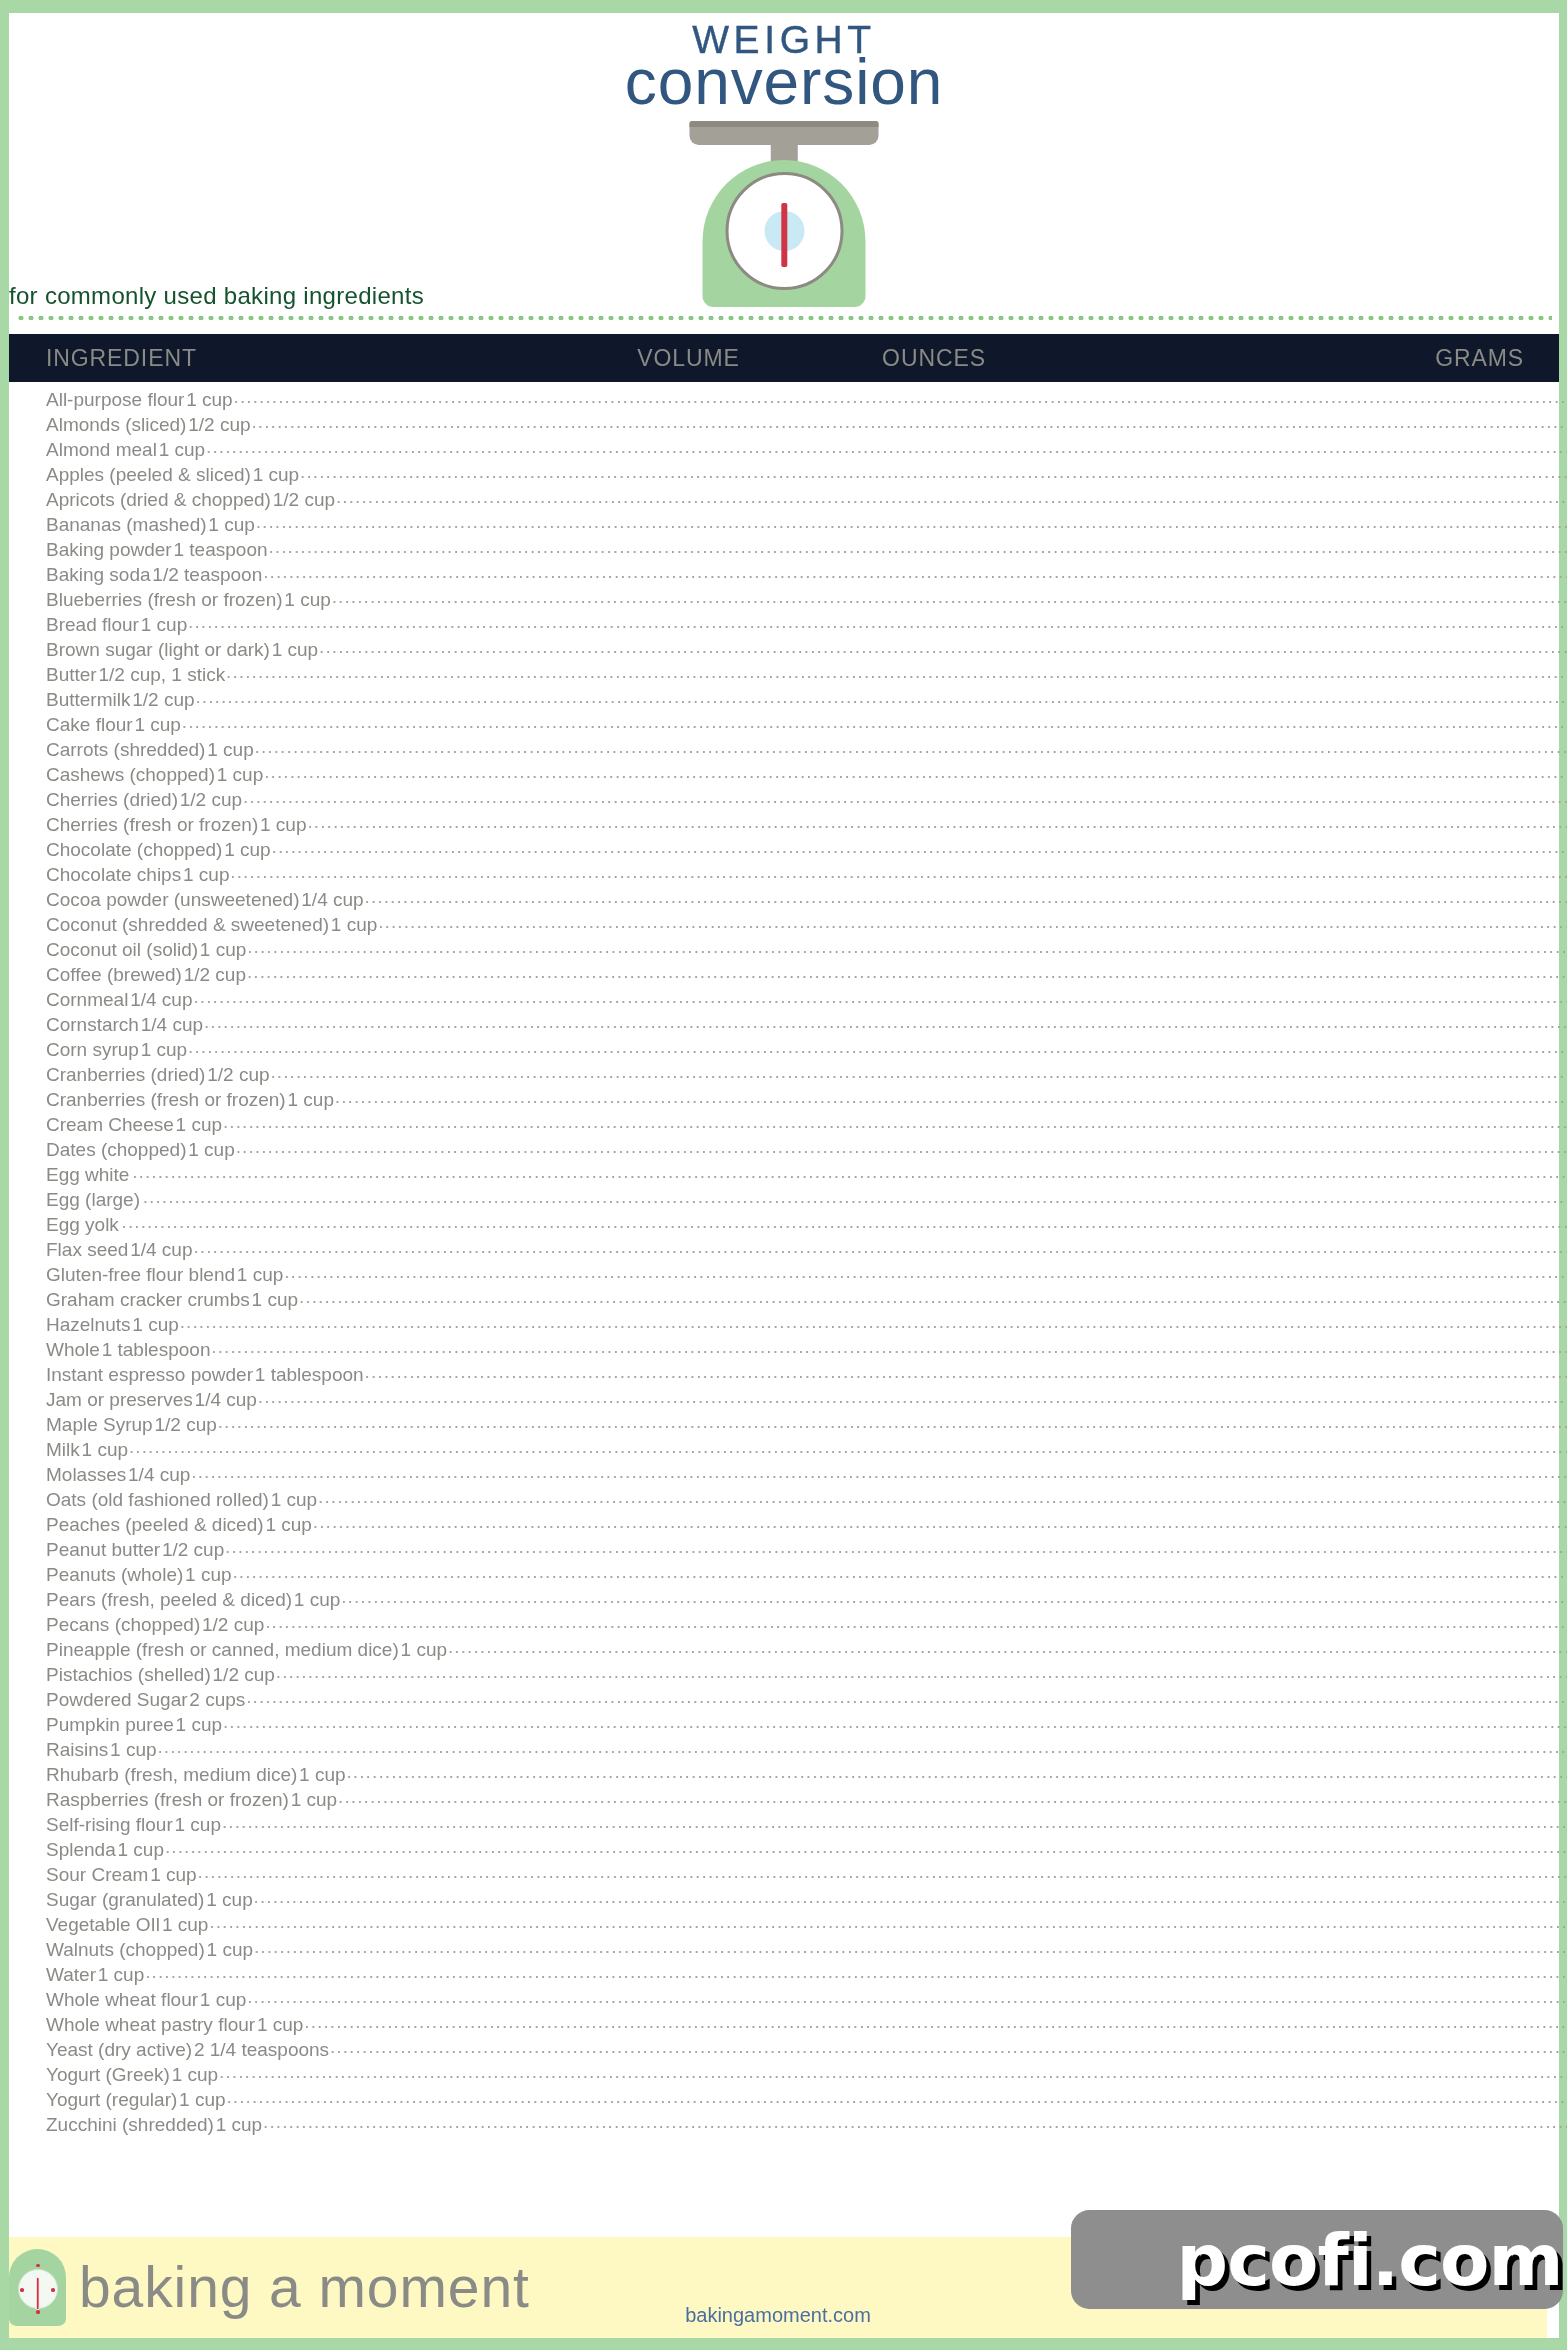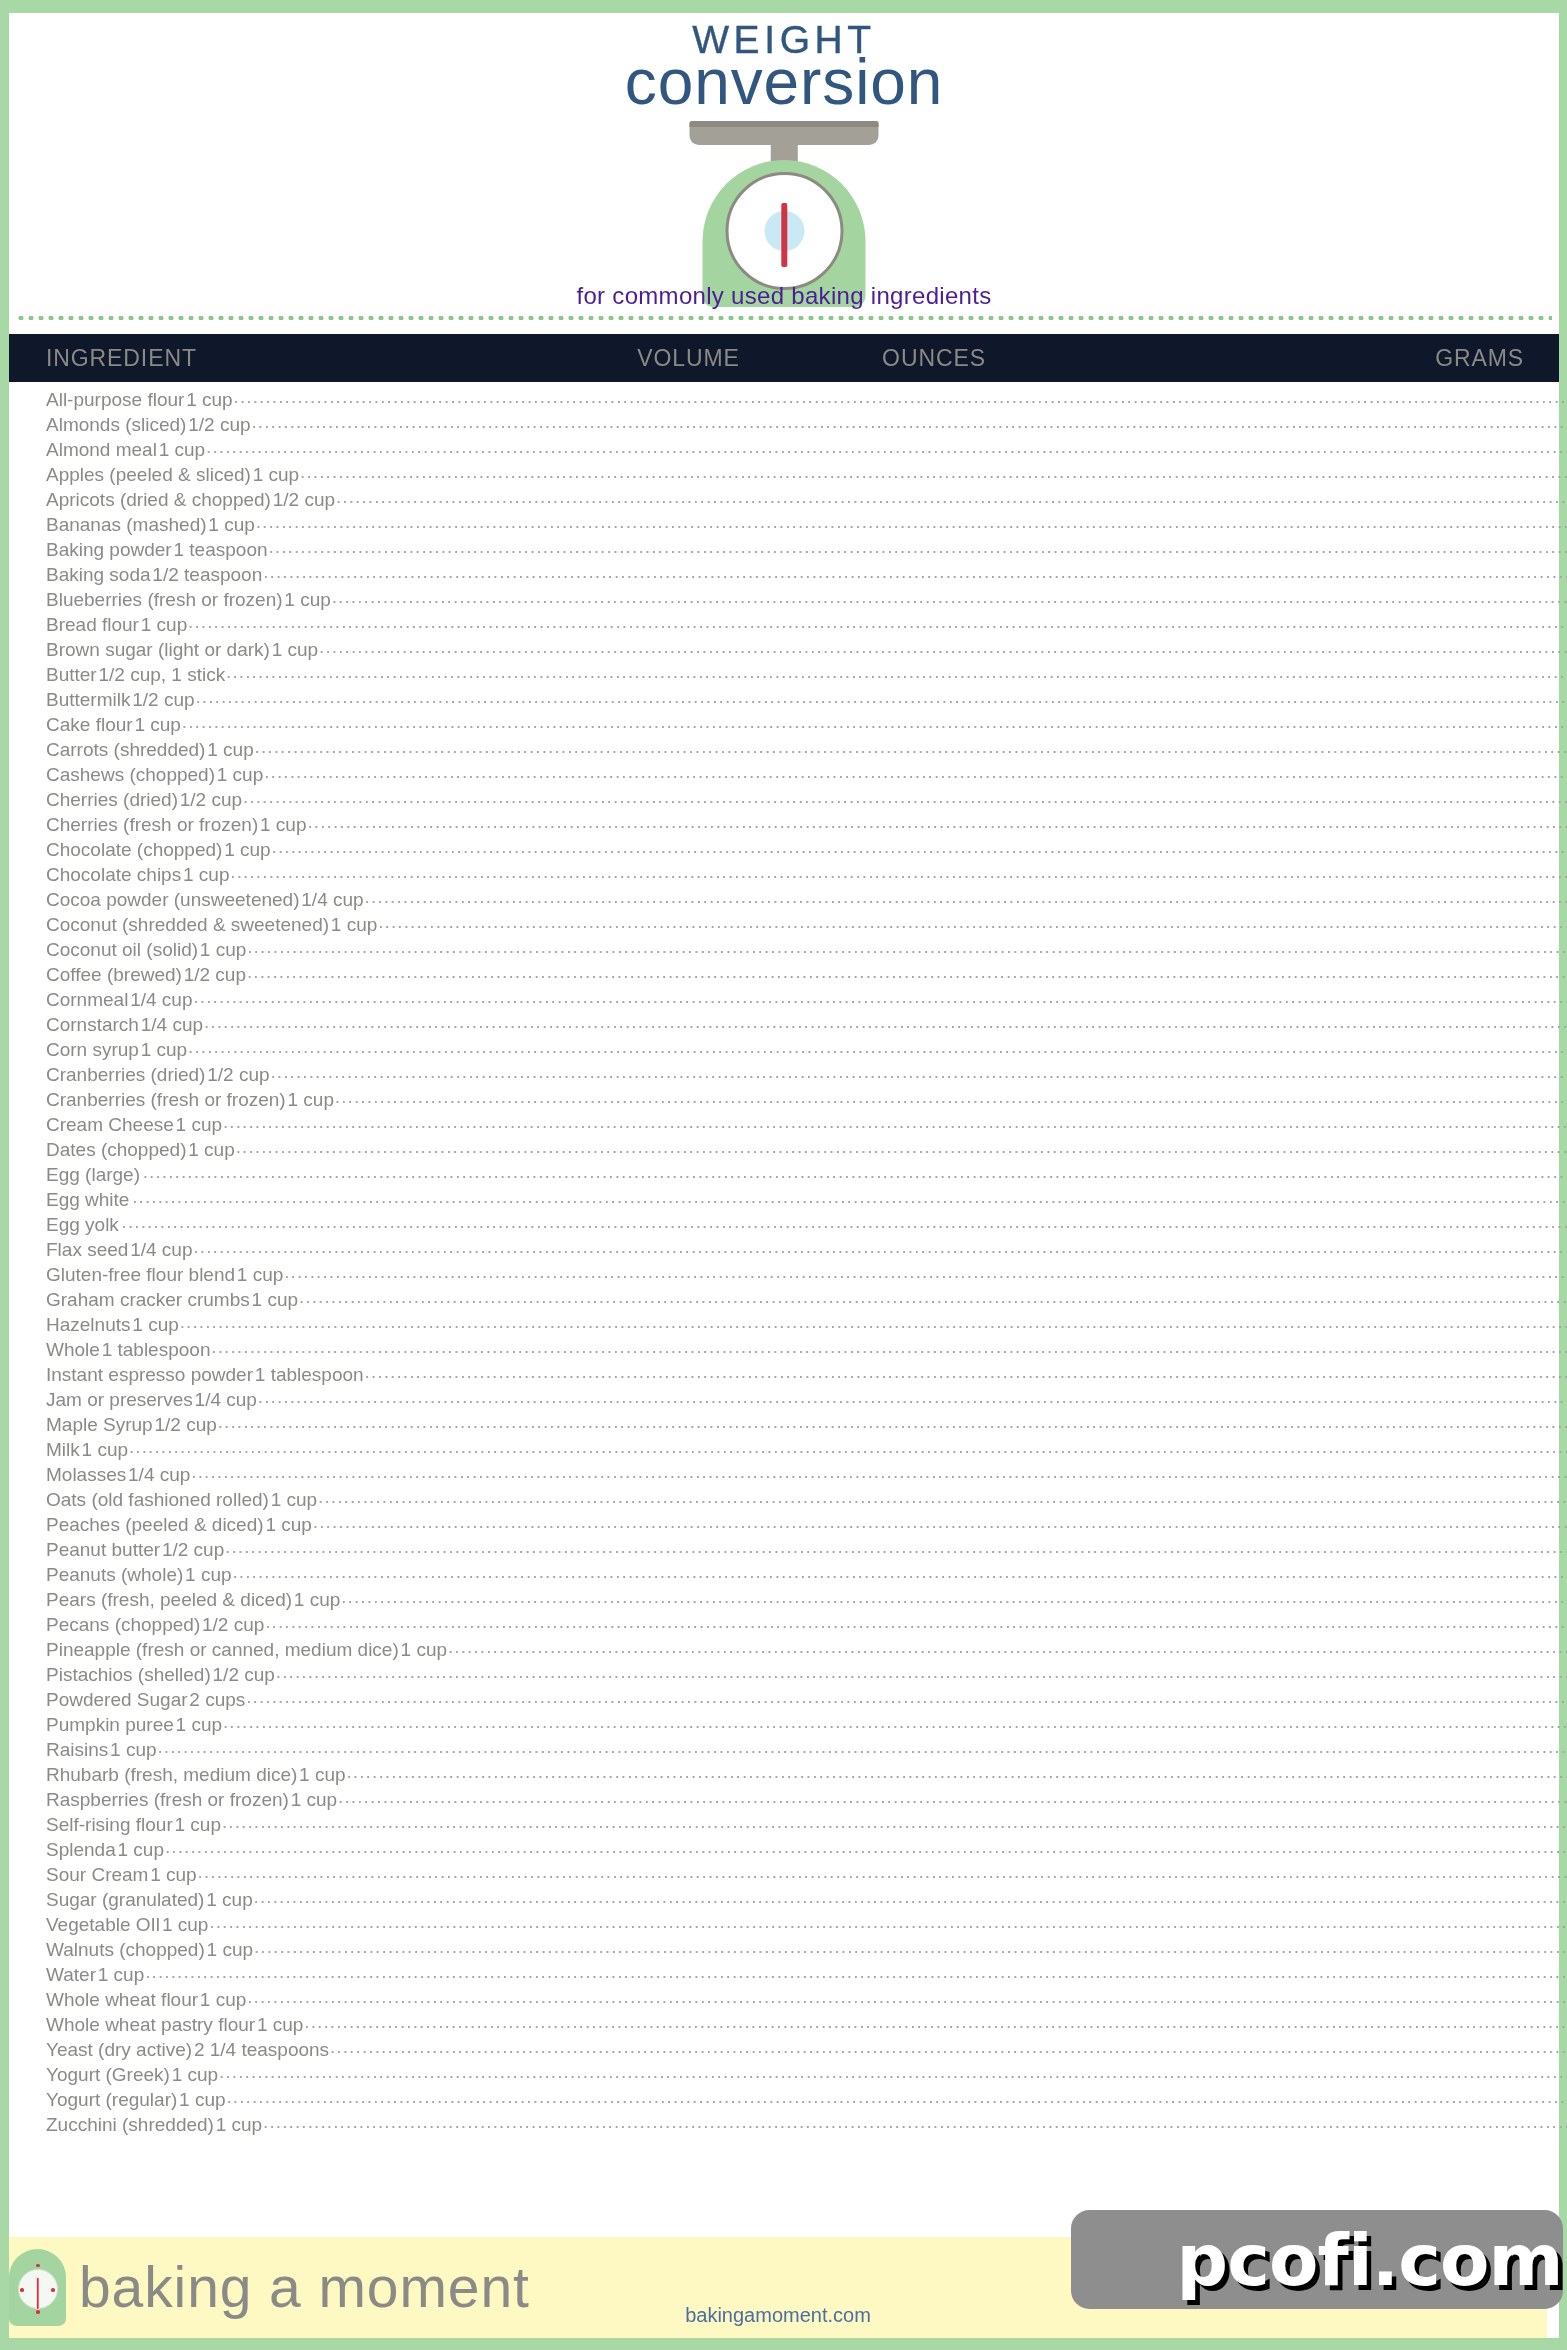--- a/index.html
+++ b/index.html
@@ -70,21 +70,21 @@
     position:absolute; left:50%; top:50%; transform:translate(-50%,-50%);
     width:40px; height:40px; border-radius:50%; background:#c9e9f5;
   }
   .scale-needle {
     position:absolute; left:50%; top:27.5px; transform:translateX(-50%);
     width:6.4px; height:64px; background:#cf3547; border-radius:1.8px;
   }
 
   .subtitle {
     position:absolute; left:0; right:0; bottom:24px;
-    text-align:center; color:#4c1d95;
+    text-align:left; color:#14532d;
     font-size:24px; font-weight:300; letter-spacing:0.3px;
   }
   .dot-rule {
     position:absolute; left:7.3px; right:7.3px; bottom:13px; height:6.4px;
     background-image:radial-gradient(circle, #8cc78a 0 2.4px, transparent 2.7px);
     background-size:10px 6.4px; background-repeat:repeat-x;
   }
 
   
   .thead {
@@ -441,29 +441,29 @@
         </div>
         <div class="row">
           <div class="cell c-ing">Dates (chopped)</div>
           <div class="leader"></div>
           <div class="seg-vol">
             <div class="cell c-vol">1 cup</div>
             <div class="leader"></div>
           </div>
         </div>
         <div class="row">
+          <div class="cell c-ing">Egg white</div>
+          <div class="leader"></div>
+          <div class="seg-vol">
+            <div class="cell c-vol"></div>
+            <div class="leader"></div>
+          </div>
+        </div>
+        <div class="row">
           <div class="cell c-ing">Egg (large)</div>
-          <div class="leader"></div>
-          <div class="seg-vol">
-            <div class="cell c-vol"></div>
-            <div class="leader"></div>
-          </div>
-        </div>
-        <div class="row">
-          <div class="cell c-ing">Egg white</div>
           <div class="leader"></div>
           <div class="seg-vol">
             <div class="cell c-vol"></div>
             <div class="leader"></div>
           </div>
         </div>
         <div class="row">
           <div class="cell c-ing">Egg yolk</div>
           <div class="leader"></div>
           <div class="seg-vol">

